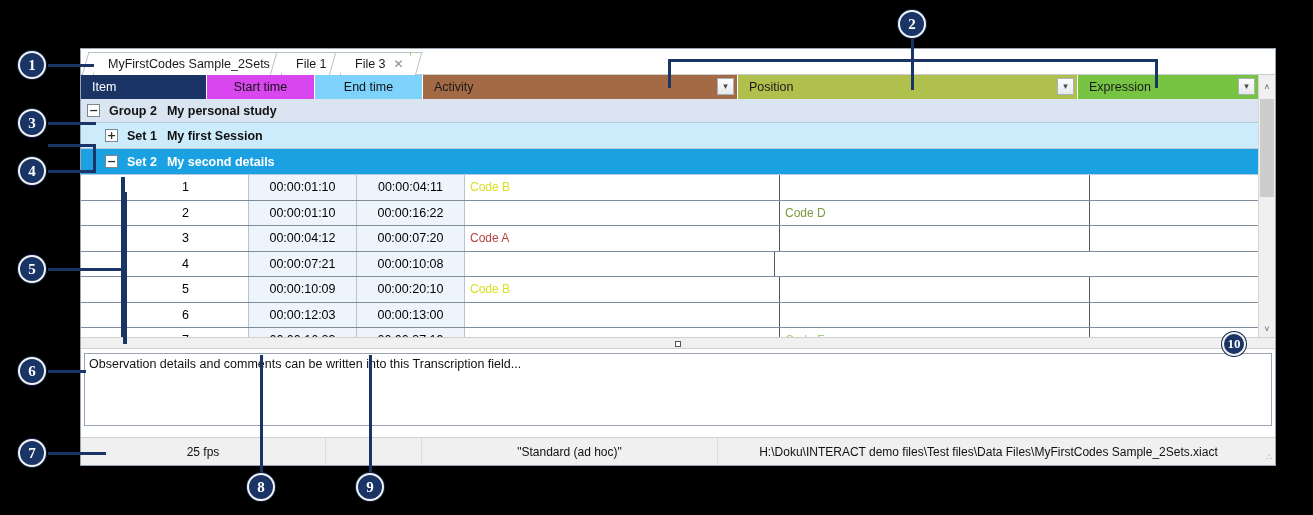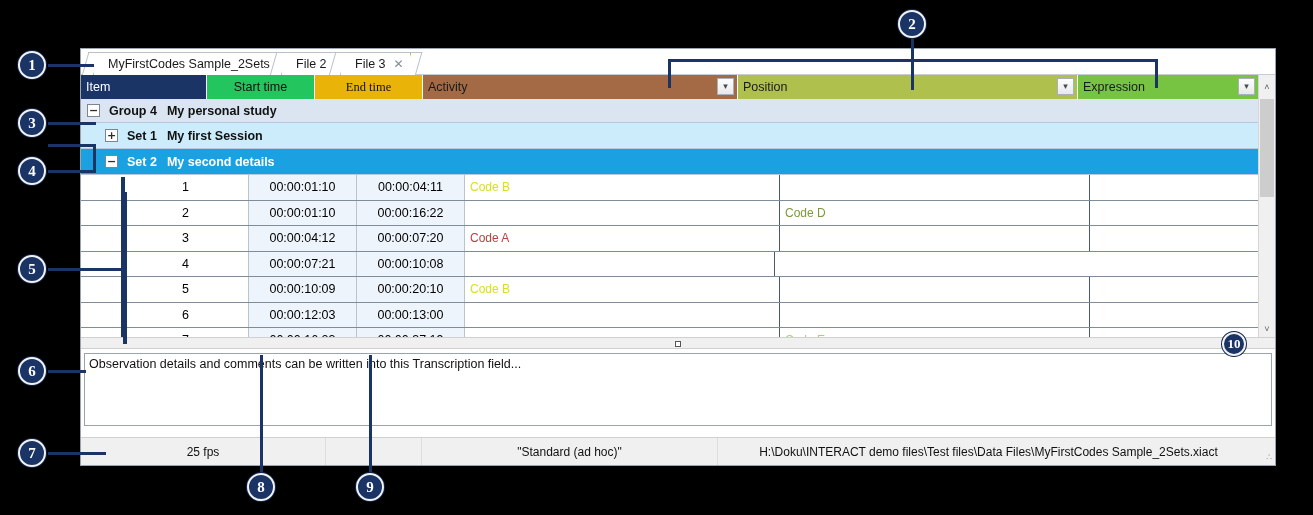--- a/index.html
+++ b/index.html
@@ -110,26 +110,26 @@
   }
   .hcell {
     height: 24px;
     display: flex;
     align-items: center;
     font-size: 12.5px;
     border-right: 1px solid #ffffff;
     position: relative;
     overflow: hidden;
   }
-  .hcell .hlbl { padding-left: 5px; }
+  .hcell .hlbl { padding-left: 11px; }
   .hcell.center { justify-content: center; }
   .hcell.center .hlbl { padding-left: 0; }
   .h-item { width: 126px; background: #1b3466; color: #fff; border-right: 1px solid #fff; }
-  .h-start { width: 108px; background: #22c55e; color: #111; }
-  .h-end { width: 108px; background: #eab308; color: #111; font-family: Liberation Serif, serif; }
+  .h-start { width: 108px; background: #d946ef; color: #111; }
+  .h-end { width: 108px; background: #7dd3fc; color: #111; }
   .h-activity { width: 315px; background: #a36a45; color: #1a1a1a; }
   .h-position { width: 310px; background: #aec martinez; }
   .h-position { width: 340px; background: #b0c04c; color: #1a1a1a; }
   .h-expression { flex: 1; background: #76c442; color: #1a1a1a; }
 
   .hdrop {
     position: absolute;
     right: 3px; top: 3px;
     width: 17px; height: 17px;
     background: linear-gradient(#fdfdfd,#e6e9ed);
@@ -304,21 +304,21 @@
 <div class="callout" style="left:1222px; top:332px; width:24px; height:24px; line-height:20px; font-size:13px;">10</div>
 
 <div id="window">
 
   <div class="tabstrip">
     <div class="tab tab-1">
       <span>MyFirstCodes Sample_2Sets</span>
       <span class="close">✕</span>
     </div>
     <div class="tab tab-2">
-      <span>File 2</span>
+      <span>File 1</span>
       <span class="close">✕</span>
     </div>
     <div class="tab tab-3">
       <span>File 3</span>
       <span class="close">✕</span>
     </div>
   </div>
 
   <div class="gridhead">
     <div class="hcell h-item">
@@ -344,21 +344,21 @@
     </div>
     <div class="vs-btn" style="position:absolute; right:0; top:0; width:17px; height:24px; border-left:1px solid #d6d6d6;">˄</div>
   </div>
 
   <div class="gridbody">
 
     <div class="treerail" style="top:78px; height:160px;"></div>
 
     <div class="grouprow" style="margin-right:17px;">
       <span class="expander">−</span>
-      <span>Group 4</span>
+      <span>Group 2</span>
       <span style="width:10px"></span>
       <span>My personal study</span>
     </div>
 
     <div class="setrow set-normal" style="margin-right:17px;">
       <span class="expander">+</span>
       <span>Set 1</span>
       <span style="width:10px"></span>
       <span>My first Session</span>
     </div>

